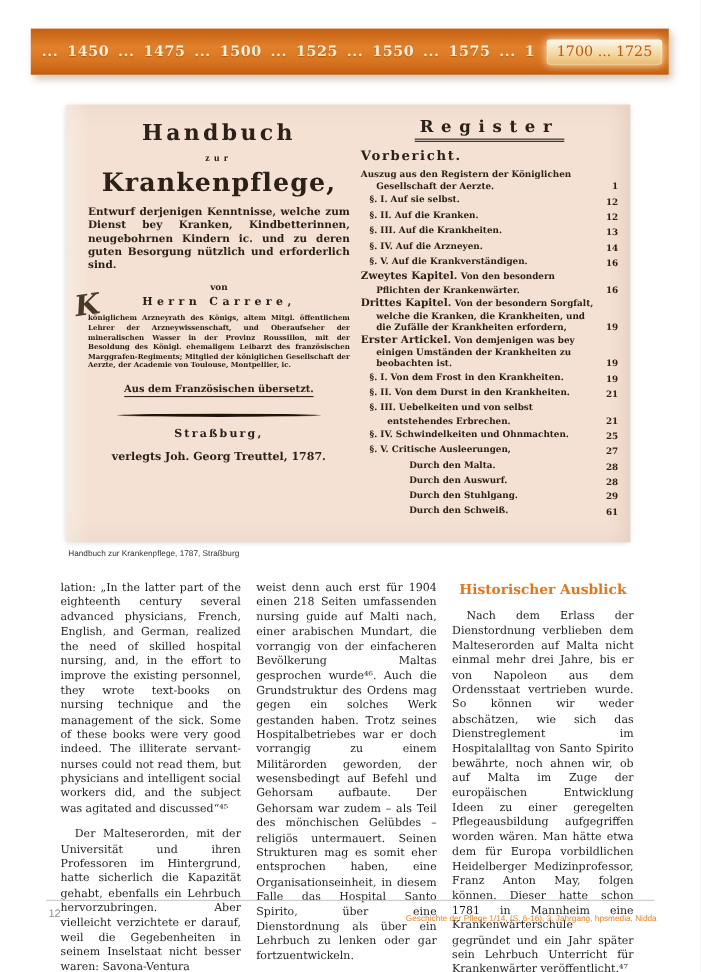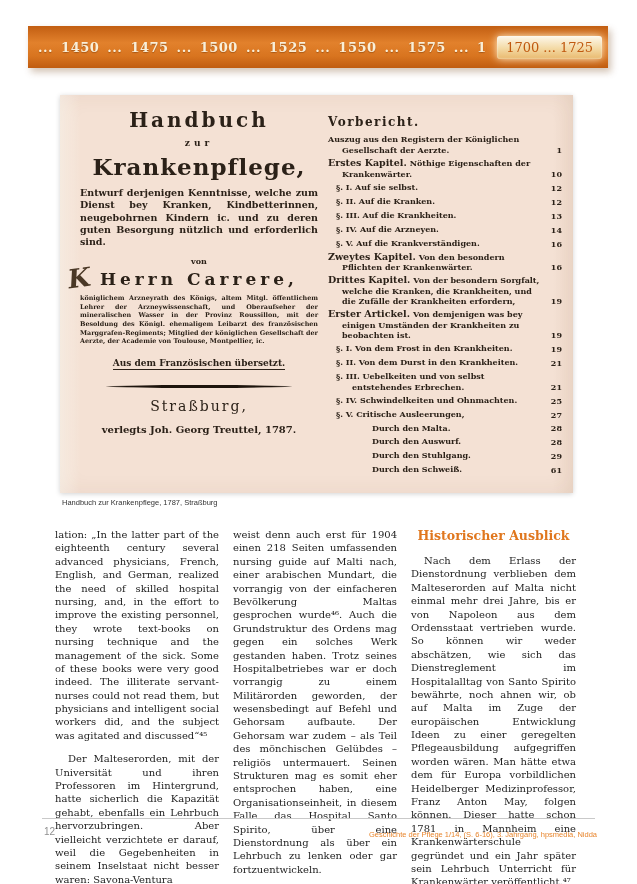--- a/index.html
+++ b/index.html
@@ -19,33 +19,33 @@
     padding:4px 9px;border-radius:3px;white-space:nowrap;
     box-shadow:0 0 8px rgba(255,244,215,.95), inset 0 0 2px rgba(255,255,255,.8);}
 
   
   .scan{position:absolute;left:60px;top:95px;width:513px;height:398px;
     background:linear-gradient(90deg,#faf0e6 0%,#f4e1d4 4%,#f4e1d4 96%,#eed9ca 100%);
     box-shadow:0 1px 5px rgba(0,0,0,.18), inset 0 0 22px rgba(120,70,40,.07);
     color:#2b2118;}
   .title-page{position:absolute;left:20px;top:13px;width:238px;text-align:center;line-height:1.25;}
   .tp-title{font-size:20px;font-weight:bold;letter-spacing:3px;}
-  .tp-zur{font-size:9px;font-weight:bold;letter-spacing:4px;margin-top:5px;}
+  .tp-zur{font-size:9px;font-weight:bold;letter-spacing:4px;margin-top:5px;font-family:Liberation Serif, serif;}
   .tp-title2{font-size:23px;font-weight:bold;letter-spacing:1px;margin-top:4px;}
   .tp-oder{font-size:8px;font-weight:bold;margin-top:8px;}
   .tp-subtitle{font-size:9.5px;font-weight:bold;text-align:justify;text-align-last:left;
     line-height:1.3;margin-top:5px;}
   .tp-von{font-size:8px;font-weight:bold;margin-top:7px;}
-  .tp-author{font-size:17px;font-weight:bold;letter-spacing:4px;margin-top:3px;}
+  .tp-author{font-size:10px;font-weight:bold;letter-spacing:4px;margin-top:3px;}
   .tp-credentials{font-size:6.4px;font-weight:bold;text-align:justify;line-height:1.35;margin-top:4px;}
   .tp-translated{font-size:9px;font-weight:bold;margin-top:12px;}
   .tp-translated span{border-bottom:1px solid #2b2118;padding-bottom:1px;}
   .tp-rule{height:3px;margin:16px auto 0;width:78%;
     background:radial-gradient(ellipse at center,#1d140c 55%,rgba(29,20,12,0) 95%);border-radius:50%;}
-  .tp-city{font-size:14px;font-weight:normal;letter-spacing:2px;margin-top:10px;}
+  .tp-city{font-size:10px;font-weight:bold;letter-spacing:2px;margin-top:10px;}
   .tp-publisher{font-size:10px;font-weight:bold;margin-top:8px;}
   .tp-permission{font-size:8px;font-weight:bold;margin:6px auto 0;display:inline-block;
     border-top:1px solid #2b2118;padding-top:3px;}
   .margin-initial{position:absolute;left:8px;top:168px;font-size:26px;font-style:italic;
     font-weight:bold;color:#4a3826;transform:rotate(-8deg);}
 
   .register-page{position:absolute;left:268px;top:10px;width:234px;line-height:1.2;}
   .reg-heading{text-align:center;margin-bottom:8px;}
   .reg-heading span{font-size:15px;font-weight:bold;letter-spacing:7px;
     border-bottom:3px double #2b2118;padding:0 4px 2px;}
@@ -103,33 +103,32 @@
       <div class="tp-credentials">königlichem Arzneyrath des Königs, altem Mitgl. öffentlichem Lehrer der Arzneywissenschaft, und Oberaufseher der mineralischen Wasser in der Provinz Roussillon, mit der Besoldung des Königl. ehemaligem Leibarzt des französischen Marggrafen-Regiments; Mitglied der königlichen Gesellschaft der Aerzte, der Academie von Toulouse, Montpellier, ic.</div>
       <div class="tp-translated">
         <span>Aus dem Französischen übersetzt.</span>
       </div>
       <div class="tp-rule"></div>
       <div class="tp-city">Straßburg,</div>
       <div class="tp-publisher">verlegts Joh. Georg Treuttel, 1787.</div>
     </div>
 
     <div class="register-page">
+      <div class="reg-heading">
+        <span>Register</span>
+      </div>
       <div class="reg-vorbericht">Vorbericht.</div>
 
       <div>
 
           <div class="reg-entry plain">
             <span class="entry-text"><span class="lead"></span><span>Auszug aus den Registern der Königlichen Gesellschaft der Aerzte.</span></span>
             <span class="entry-page">1</span>
           </div>
 
-          <div class="reg-entry chapter">
-            <span class="entry-text"><span class="lead">Erstes Kapitel.</span><span>Nöthige Eigenschaften der Krankenwärter.</span></span>
-            <span class="entry-page">10</span>
-          </div>
 
           <div class="reg-entry section">
             <span class="entry-text"><span class="lead"></span><span>§. I. Auf sie selbst.</span></span>
             <span class="entry-page">12</span>
           </div>
 
           <div class="reg-entry section">
             <span class="entry-text"><span class="lead"></span><span>§. II. Auf die Kranken.</span></span>
             <span class="entry-page">12</span>
           </div>

